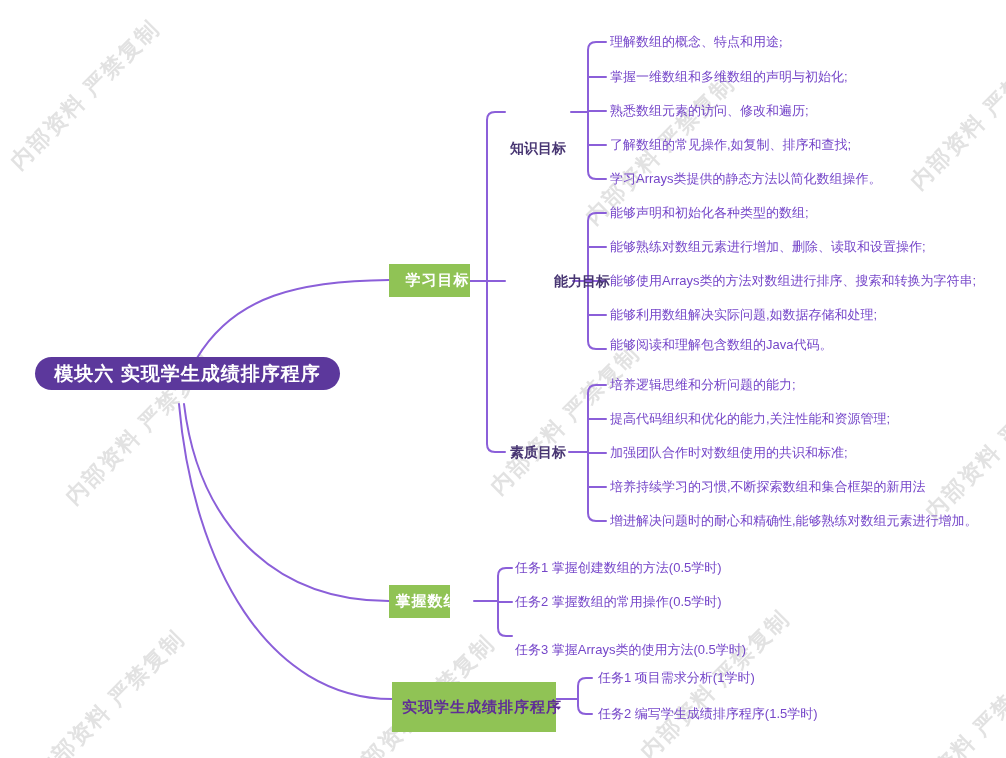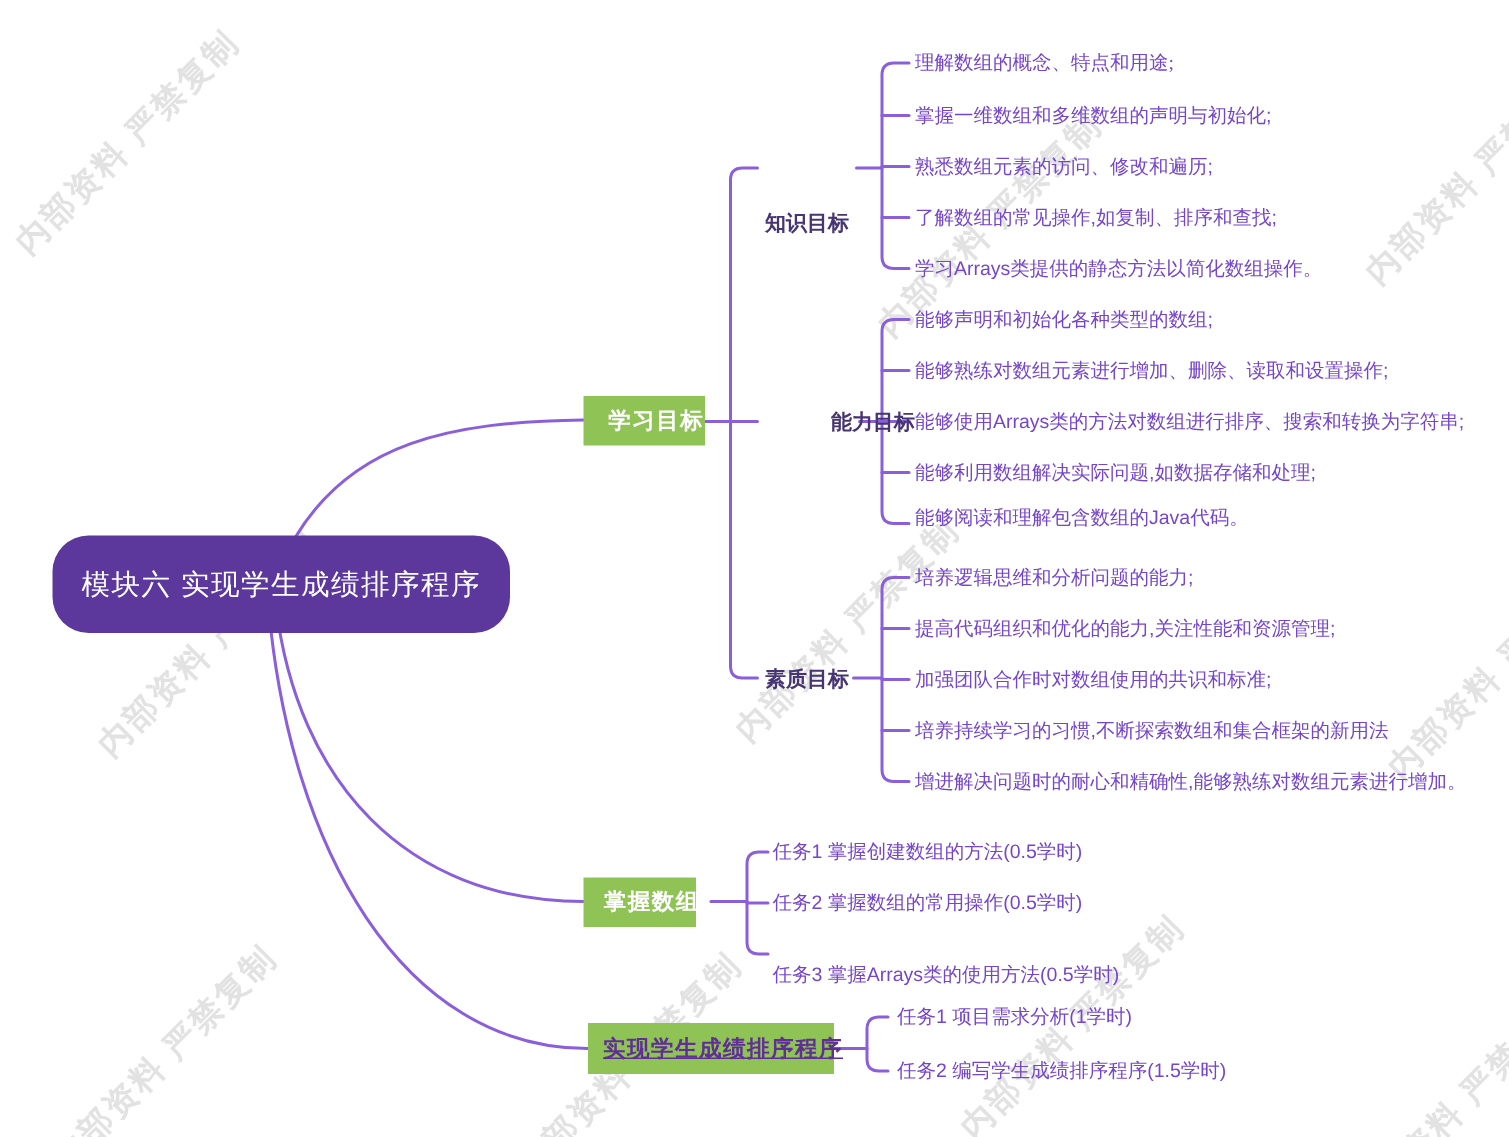--- a/index.html
+++ b/index.html
@@ -37,36 +37,36 @@
   .ln{fill:none;stroke:var(--line);stroke-width:2;stroke-linecap:round;}
   
   .nodes{position:absolute;inset:0;z-index:2;}
   .node{
     position:absolute;
     display:flex;align-items:center;justify-content:center;
     text-align:center;
     white-space:nowrap;
   }
   .node-root{
-    left:35px;top:357px;width:305px;height:65px;
+    left:35px;top:357px;width:305px;height:33px;
     background:var(--root-fill);
     border-radius:24px;
-    color:#ffffff;font-size:19px;font-weight:400;
+    color:#ffffff;font-size:19px;font-weight:700;
     letter-spacing:1px;
   }
   .node-branch{
     background:var(--branch-fill);
     border-radius:0;
     color:#ffffff;font-size:15px;font-weight:700;
     letter-spacing:1px;
     padding-left:16px;
   }
   .node-learning{left:389px;top:264px;width:81px;height:33px;}
-  .node-master{left:389px;top:585px;width:75px;height:33px;text-align:right;}
-  .node-impl{left:392px;top:682px;width:164px;height:34px;color:var(--impl-text);text-decoration:underline;}
+  .node-master{left:389px;top:585px;width:61px;height:33px;text-align:right;}
+  .node-impl{left:392px;top:682px;width:164px;height:50px;color:var(--impl-text);}
   .sublabel{
     position:absolute;left:506px;width:64px;height:18px;
     font-size:14px;font-weight:700;color:var(--sublabel-text);
     text-align:center;white-space:nowrap;line-height:18px;
   }
   .leaf{
     position:absolute;
     font-size:13px;line-height:18px;height:18px;
     color:var(--leaf-text);
     white-space:nowrap;

